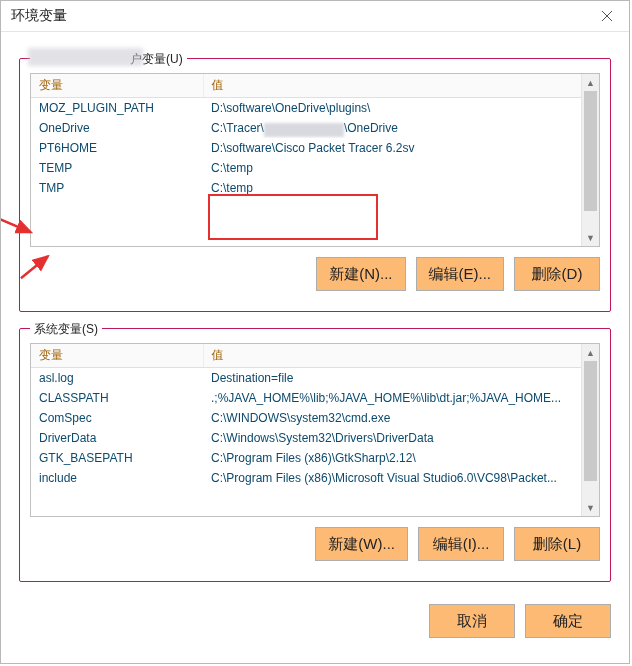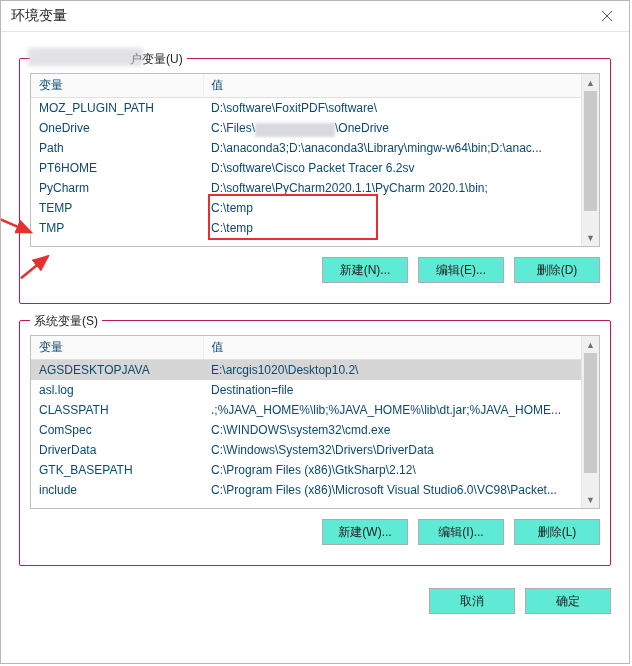--- a/index.html
+++ b/index.html
@@ -83,21 +83,21 @@
     width:100%;
     table-layout:fixed;
   }
   thead th{
     text-align:left;
     font-weight:400;
     font-size:12px;
     padding:3px 8px 3px 8px;
     background:#fafafa;
     border-bottom:1px solid #e0e0e0;
-    color:#0c4a6e;
+    color:#a16207;
     white-space:nowrap;
     overflow:hidden;
     text-overflow:ellipsis;
   }
   thead th:first-child{border-right:1px solid #eee;}
   tbody td{
     font-size:12px;
     padding:3px 8px;
     white-space:nowrap;
     overflow:hidden;
@@ -134,26 +134,26 @@
   .sb-thumb.u{top:17px;height:120px;}
   .sb-thumb.s{top:17px;height:120px;}
   
   .btnrow{
     display:flex;
     justify-content:flex-end;
     margin-top:10px;
   }
   .btnrow button, .footer button{
     min-width:86px;
-    height:26px;
+    height:34px;
     margin-left:10px;
     font-family:inherit;
-    font-size:12px;
+    font-size:15px;
     border:1px solid #adadad;
-    background:#5eead4;
+    background:#fdba74;
     color:#222;
     padding:0 12px;
     cursor:default;
   }
   .btnrow button:first-child{margin-left:0;}
   .footer{
     display:flex;
     justify-content:flex-end;
     margin-top:22px;
   }
@@ -209,37 +209,29 @@
               </colgroup>
             <thead>
               <tr>
                 <th>变量</th>
                 <th>值</th>
               </tr>
             </thead>
             <tbody id="userTbody">
                 <tr>
                   <td>MOZ_PLUGIN_PATH</td>
-                  <td>D:\software\FoxitPDF\software\</td>
+                  <td>D:\software\OneDrive\plugins\</td>
                 </tr>
                 <tr>
                   <td>OneDrive</td>
-                  <td><span>C:\Files\</span><span class="mask"></span><span>\OneDrive</span></td>
-                </tr>
-                <tr>
-                  <td>Path</td>
-                  <td>D:\anaconda3;D:\anaconda3\Library\mingw-w64\bin;D:\anac...</td>
+                  <td><span>C:\Tracer\</span><span class="mask"></span><span>\OneDrive</span></td>
                 </tr>
                 <tr>
                   <td>PT6HOME</td>
                   <td>D:\software\Cisco Packet Tracer 6.2sv</td>
-                </tr>
-                <tr>
-                  <td>PyCharm</td>
-                  <td>D:\software\PyCharm2020.1.1\PyCharm 2020.1\bin;</td>
                 </tr>
                 <tr>
                   <td>TEMP</td>
                   <td>C:\temp</td>
                 </tr>
                 <tr>
                   <td>TMP</td>
                   <td>C:\temp</td>
                 </tr>
               </tbody>
@@ -271,24 +263,20 @@
                 <col class="col-var">
                 <col>
               </colgroup>
             <thead>
               <tr>
                 <th>变量</th>
                 <th>值</th>
               </tr>
             </thead>
             <tbody id="sysTbody">
-                <tr class="selected">
-                  <td>AGSDESKTOPJAVA</td>
-                  <td>E:\arcgis1020\Desktop10.2\</td>
-                </tr>
                 <tr>
                   <td>asl.log</td>
                   <td>Destination=file</td>
                 </tr>
                 <tr>
                   <td>CLASSPATH</td>
                   <td>.;%JAVA_HOME%\lib;%JAVA_HOME%\lib\dt.jar;%JAVA_HOME...</td>
                 </tr>
                 <tr>
                   <td>ComSpec</td>

